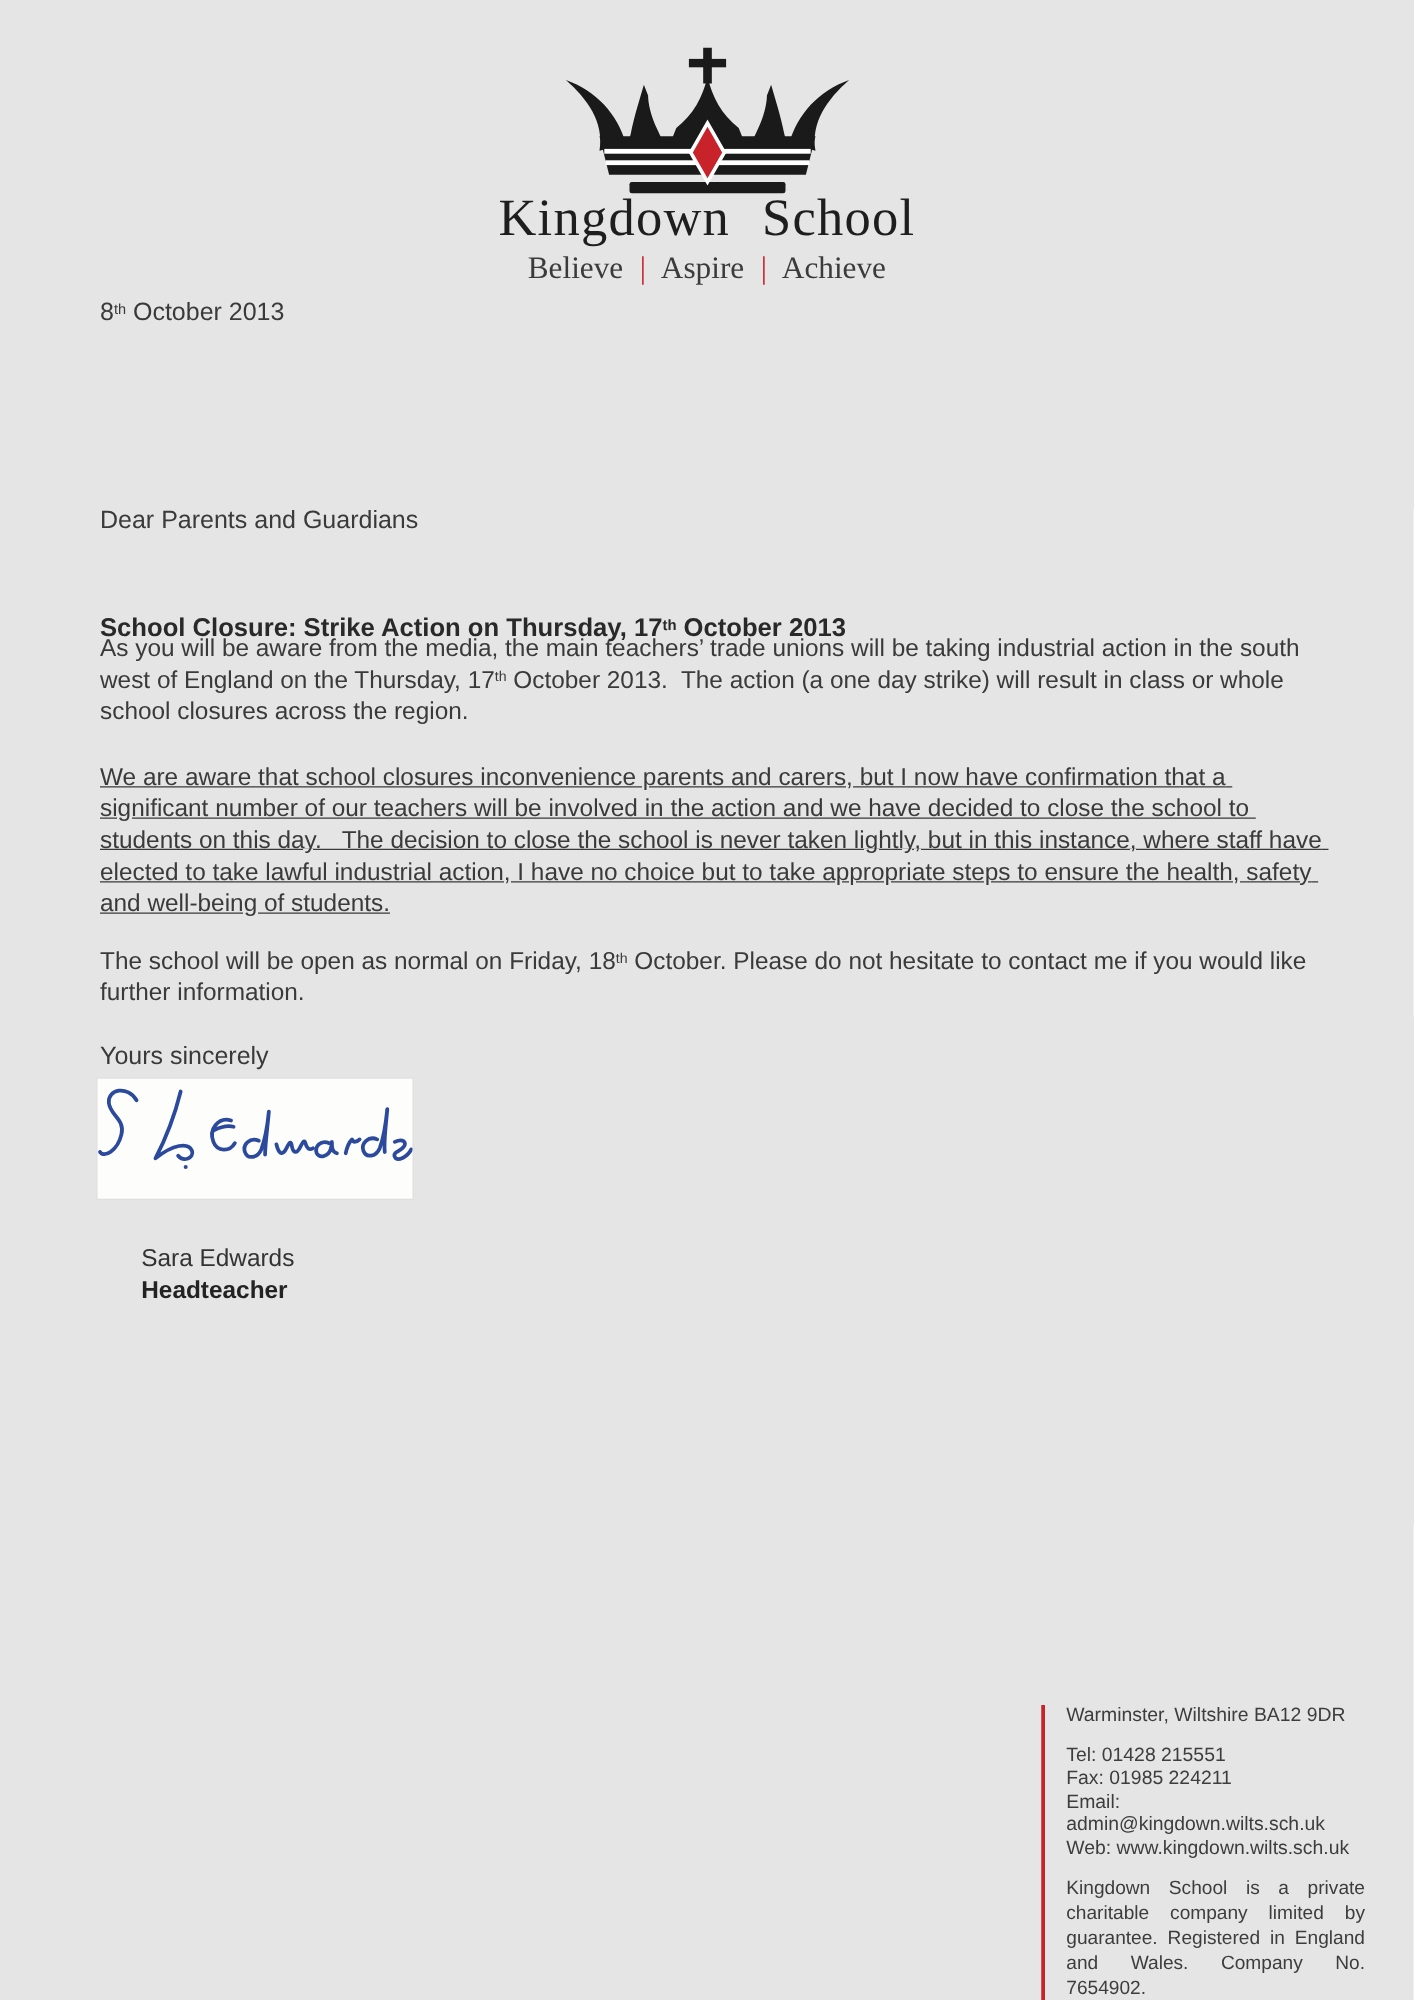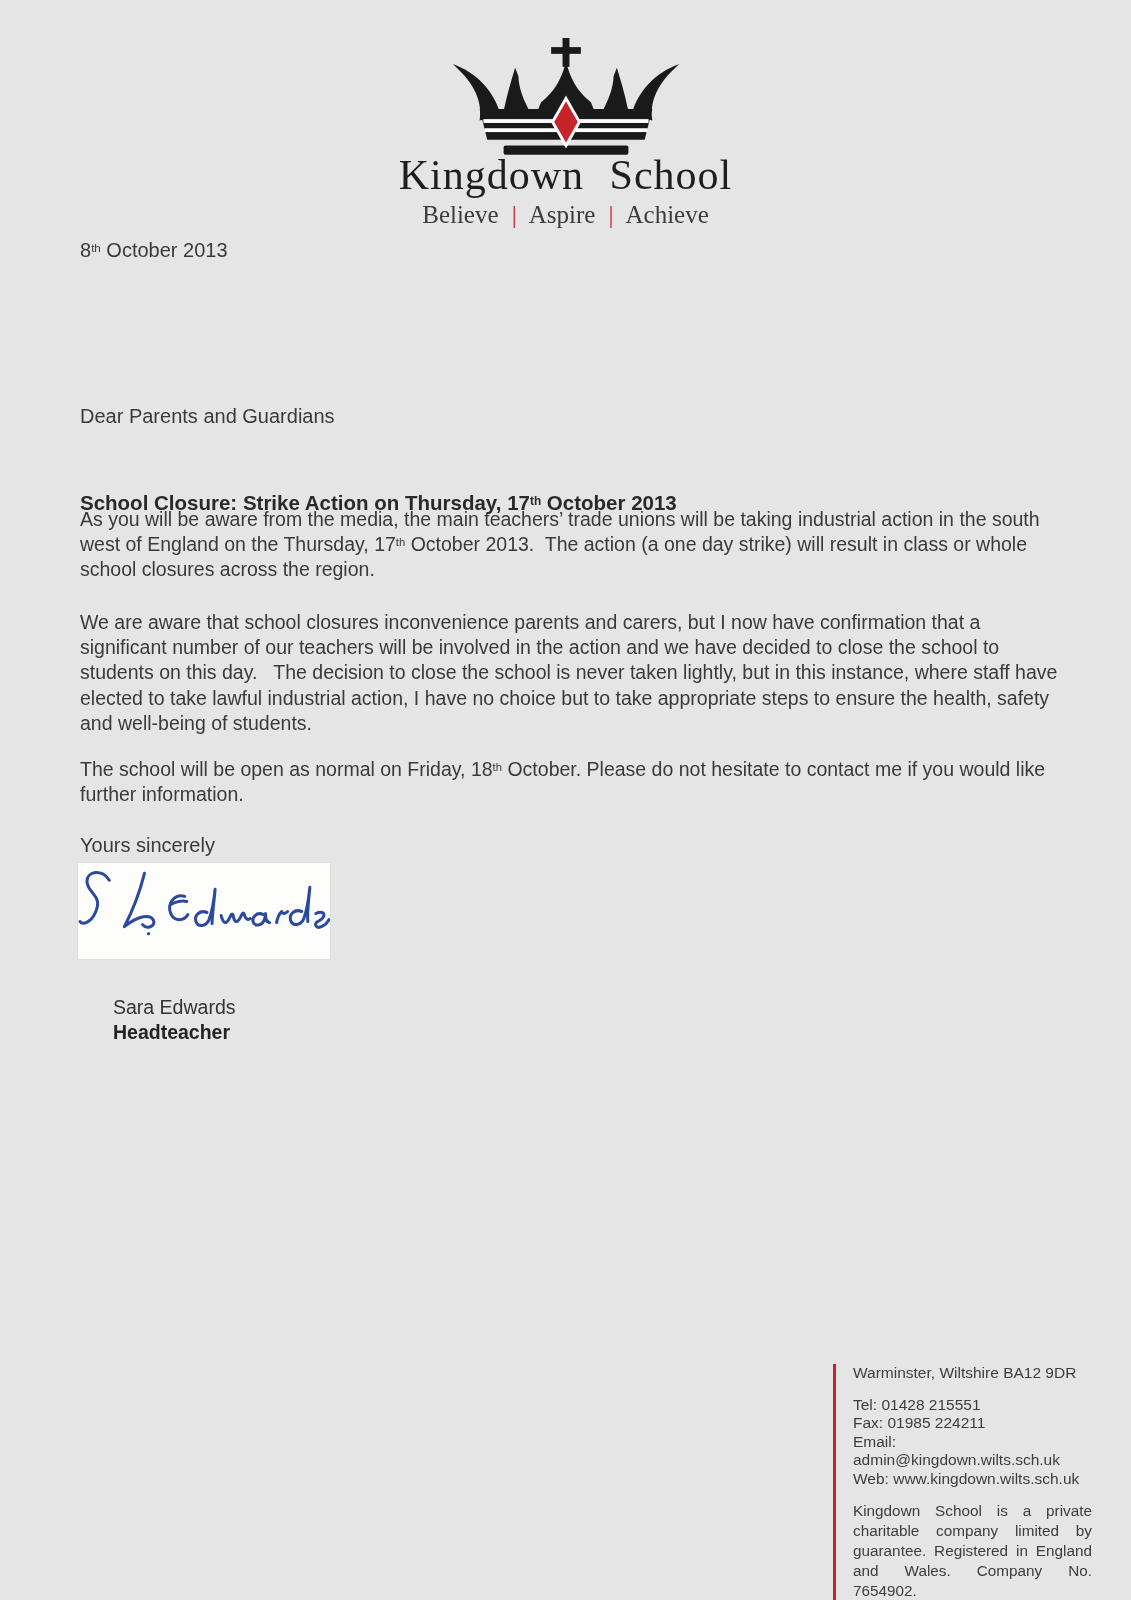--- a/index.html
+++ b/index.html
@@ -53,21 +53,21 @@
     font-size: 20.5px; font-weight: bold; color: #292929;
     white-space: pre-wrap;
     margin-top: 36px;
   }
   .para {
     position: absolute; left: 80px; width: 978px;
     font-size: 19.5px; line-height: 25.2px;
     white-space: pre-wrap;
   }
   .para-1 { top: 507px; }
-  .para-2 { top: 610px; }
+  .para-2 { top: 610px; text-decoration: underline; }
   .para-3 { top: 757px; }
   .closing { top: 832px; }
   sup { font-size: 0.58em; line-height: 0; position: relative; top: -0.45em; vertical-align: baseline; }
 
   
   .signature-wrap {
     position: absolute; left: 78px; top: 863px;
     width: 252px; height: 96px;
     background: #fdfdfb;
     box-shadow: 0 0 0 1px rgba(0,0,0,0.025);

